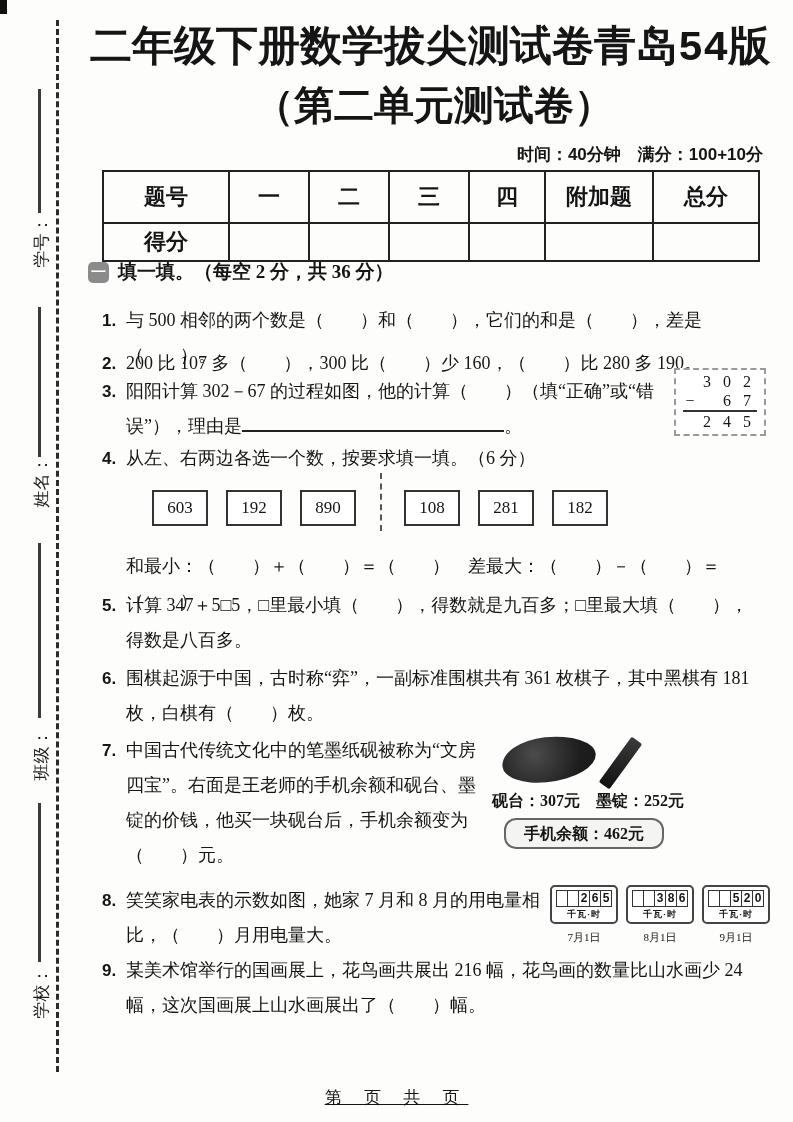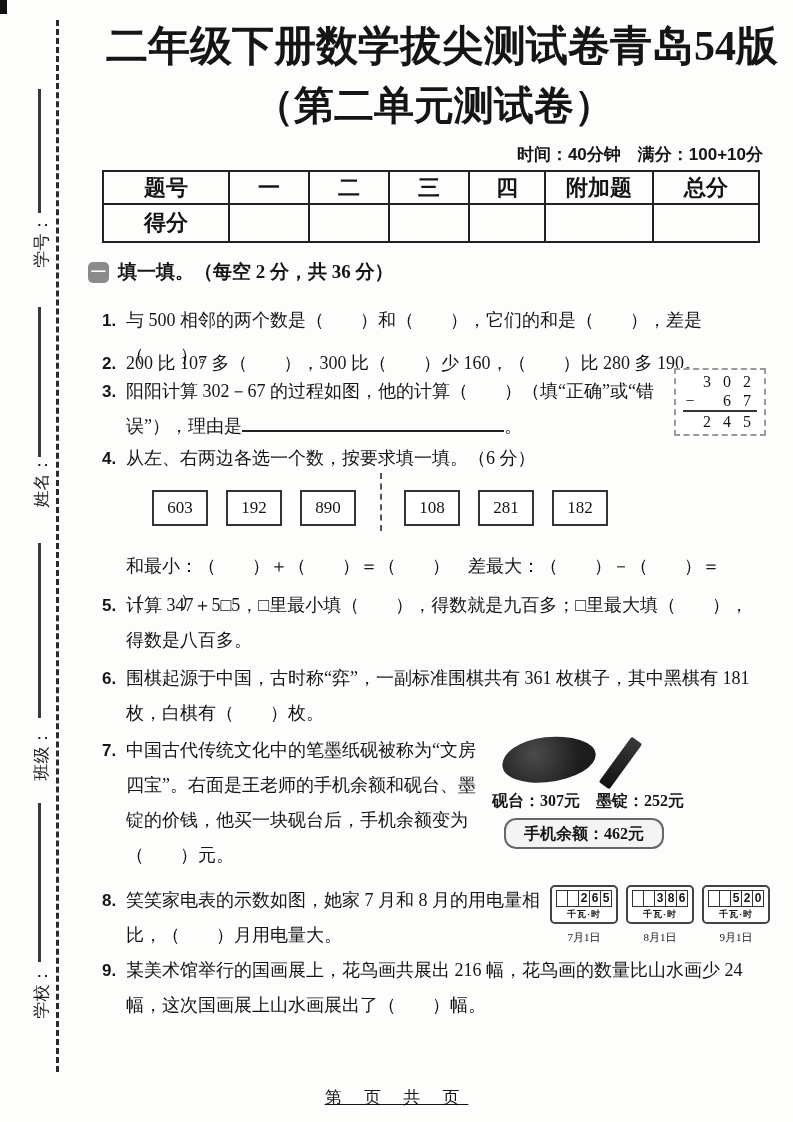--- a/index.html
+++ b/index.html
@@ -7,31 +7,31 @@
         overflow:hidden;color:#151515;font-family:"Liberation Serif","DejaVu Serif",serif;}
   .corner-mark{position:absolute;left:0;top:0;width:7px;height:14px;background:#111;}
   .margin-dash{position:absolute;left:56px;top:20px;height:1052px;border-left:3px dashed #2b2b2b;}
   .write-line{position:absolute;left:38px;width:3px;background:#3a3a3a;}
   .wl1{top:89px;height:124px;}
   .wl2{top:307px;height:150px;}
   .wl3{top:543px;height:175px;}
   .wl4{top:803px;height:159px;}
   .side-label{position:absolute;left:41px;transform:translate(-50%,-50%) rotate(-90deg);
         font-size:17px;white-space:nowrap;color:#1c1c1c;}
-  .title{position:absolute;top:18px;left:90px;width:688px;text-align:right;
-        font-family:Liberation Serif, serif;font-weight:bold;font-size:42px;
+  .title{position:absolute;top:18px;left:90px;width:688px;text-align:left;
+        font-family:Liberation Mono, monospace;font-weight:bold;font-size:42px;
         white-space:nowrap;letter-spacing:0;}
   .subtitle{position:absolute;top:78px;left:90px;width:688px;text-align:center;
         font-family:"Liberation Sans","DejaVu Sans",sans-serif;font-weight:bold;font-size:40px;}
   .meta{position:absolute;top:143px;left:100px;width:663px;text-align:right;
         font-family:"Liberation Sans","DejaVu Sans",sans-serif;font-weight:bold;font-size:17px;}
   table.score{position:absolute;top:170px;left:102px;border-collapse:collapse;table-layout:fixed;}
   table.score td,table.score th{border:2px solid #222;text-align:center;vertical-align:middle;
         font-family:"Liberation Sans","DejaVu Sans",sans-serif;font-weight:bold;font-size:22px;padding:0;}
-  tr.score-head{height:33px;margin-left:32px;}
+  tr.score-head{height:52px;margin-left:32px;}
   tr.score-vals{height:38px;}
   .section-head{position:absolute;top:259px;left:88px;display:flex;align-items:center;gap:9px;}
   .badge{width:21px;height:21px;border-radius:5px;background:#8b8b8b;color:#fff;
         font-size:15px;font-weight:bold;display:flex;align-items:center;justify-content:center;
         font-family:"Liberation Sans",sans-serif;}
   .section-title{font-size:19px;font-weight:bold;}
   .q{position:absolute;left:100px;width:666px;padding-left:26px;box-sizing:border-box;
         font-size:18px;line-height:35px;}
   .qnum{position:absolute;left:2px;top:0;font-family:"Liberation Sans",sans-serif;
         font-weight:bold;font-size:17px;}

